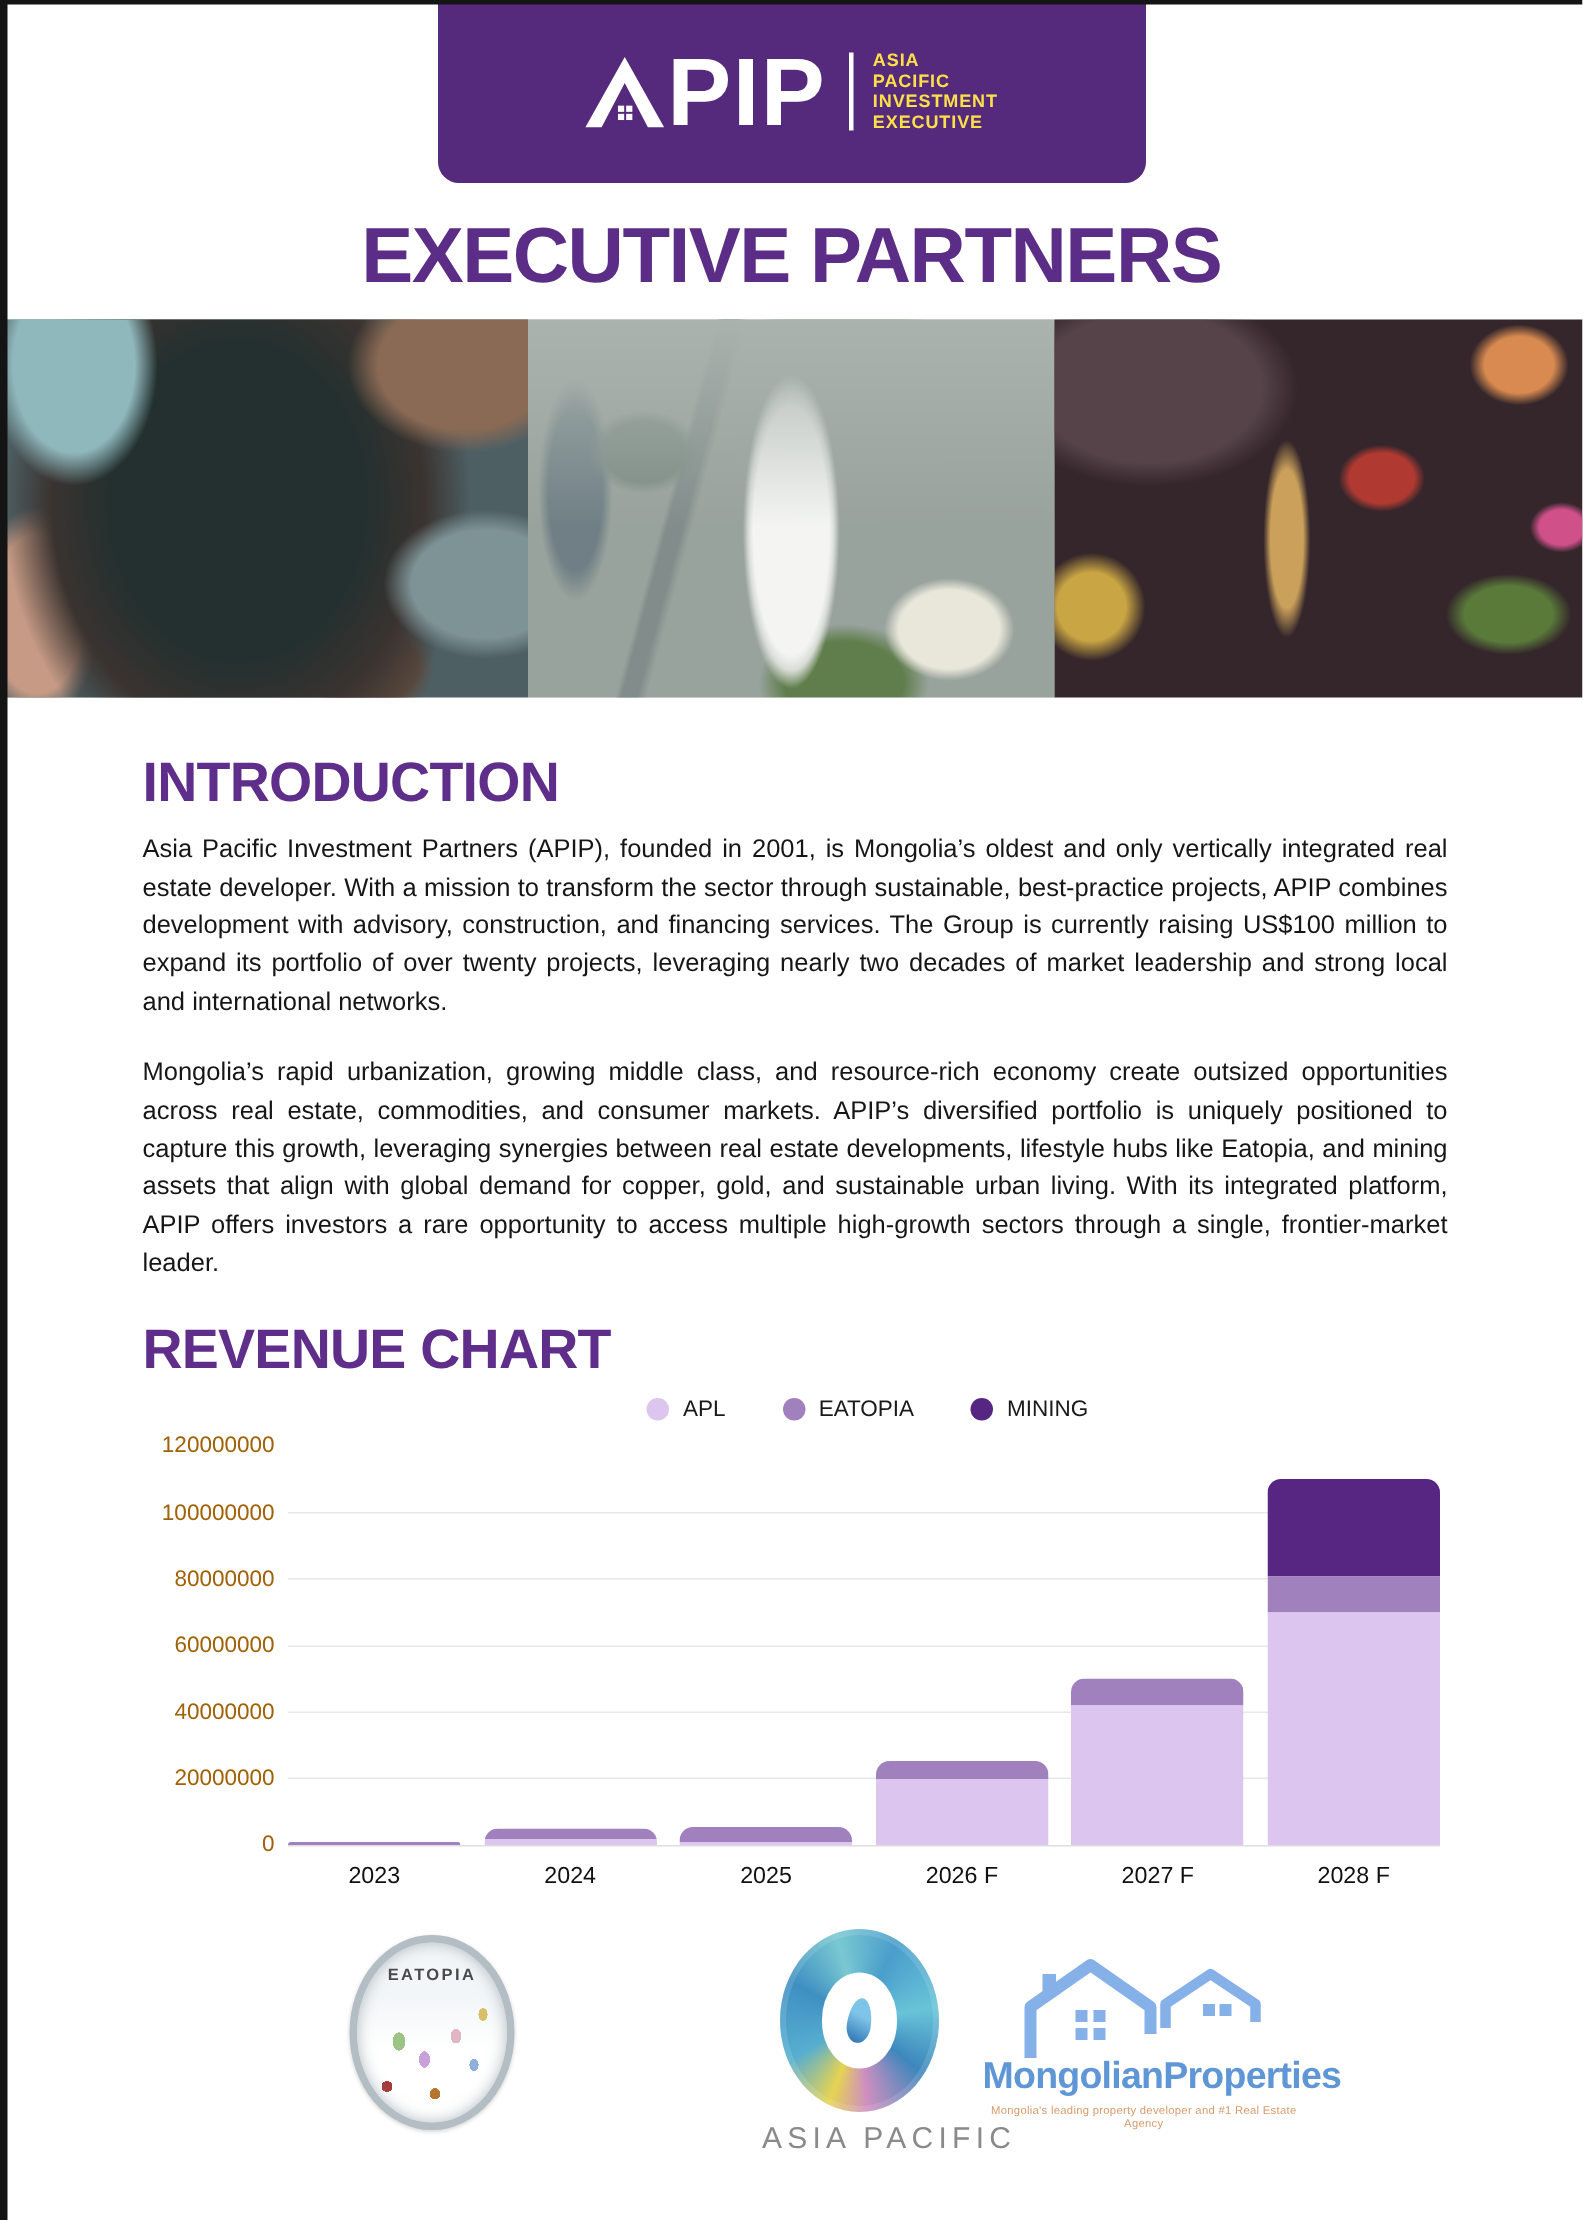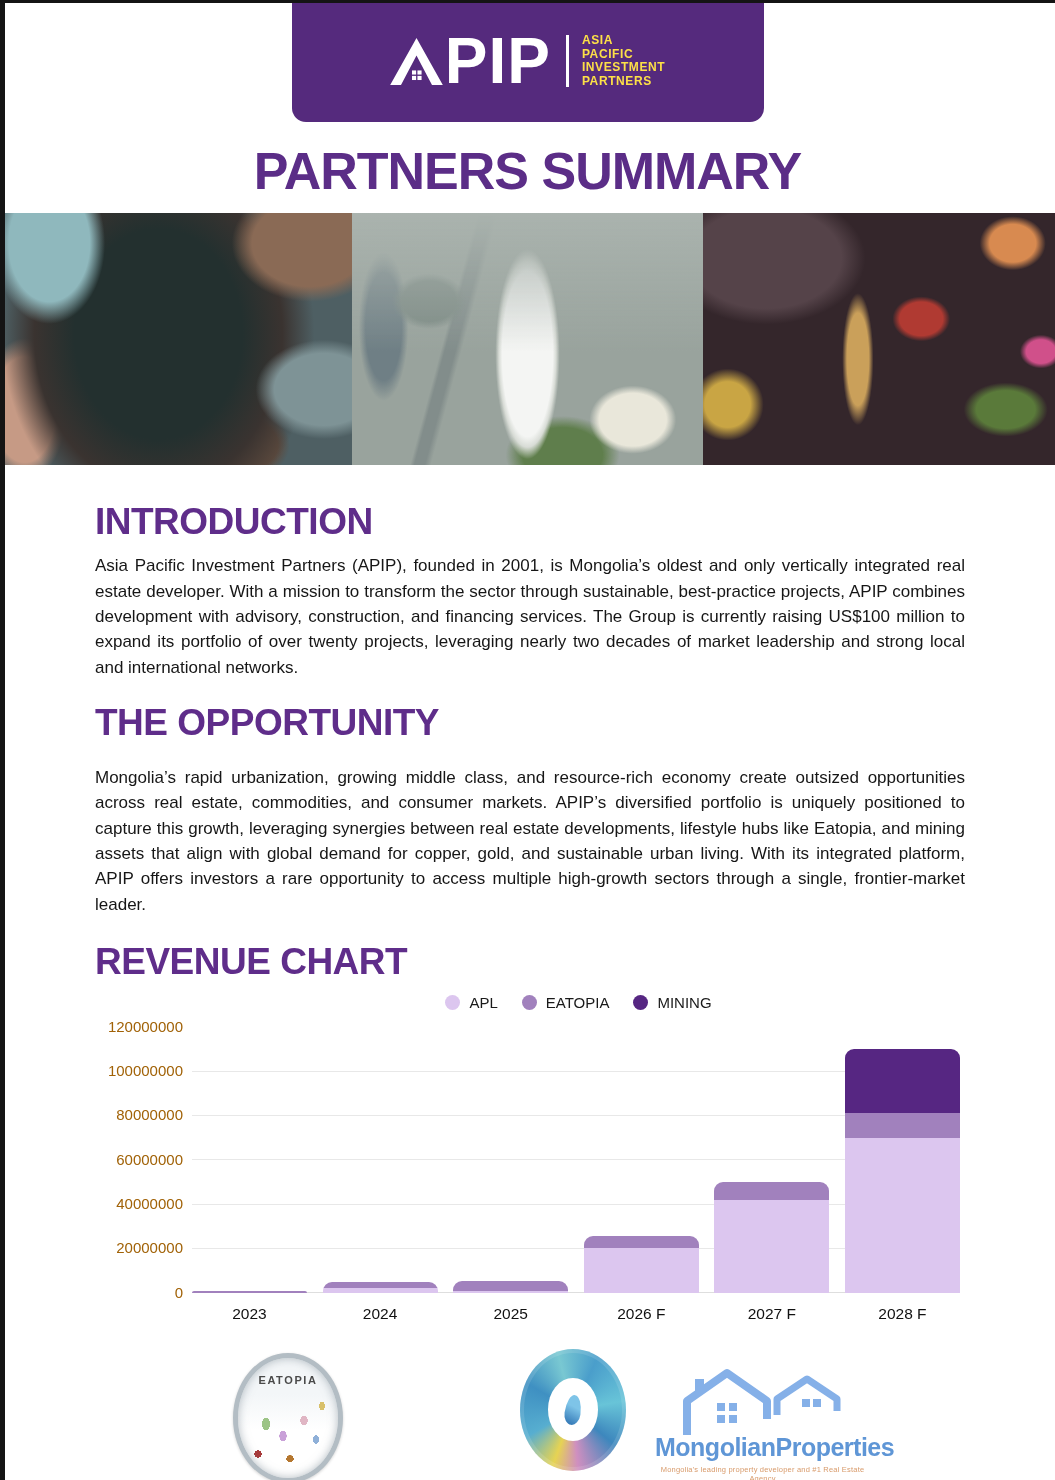--- a/index.html
+++ b/index.html
@@ -73,21 +73,21 @@
   h2.section-heading{
     margin:0 0 10px 0;color:#5f2d8a;font-size:37px;font-weight:bold;
     letter-spacing:-0.5px;line-height:1.15;
   }
   section.opportunity h2{margin-bottom:20px;}
   p.body-text{
     margin:0;font-size:17px;line-height:25.4px;text-align:justify;color:#161616;
   }
 
   
-  .legend{display:flex;justify-content:center;gap:24px;margin:10px 0 2px 97px;}
+  .legend{display:flex;justify-content:center;gap:38px;margin:10px 0 2px 97px;}
   .legend-item{display:flex;align-items:center;gap:9px;}
   .legend-dot{width:15px;height:15px;border-radius:50%;}
   .legend-label{font-size:15px;color:#1a1a1a;}
   .chart-area{position:relative;height:316px;margin-top:4px;}
   .y-axis{position:absolute;left:0;top:12px;bottom:38px;width:88px;}
   .ytick{position:absolute;right:0;font-size:15px;color:#a16207;white-space:nowrap;}
   .plot{position:absolute;left:97px;right:5px;top:12px;bottom:38px;display:flex;align-items:flex-end;justify-content:space-between;}
   .gridline{position:absolute;left:0;right:0;height:1px;background:#e8e8e8;}
   .gridline.zero{background:#dedede;}
   .bar-stack{width:115px;border-radius:9px 9px 0 0;overflow:hidden;display:flex;flex-direction:column;position:relative;z-index:2;}
@@ -171,41 +171,40 @@
         <rect x="29.0" y="34.5" width="4.4" height="4.4" fill="#ffffff"></rect>
         <rect x="23.2" y="40.3" width="4.4" height="4.4" fill="#ffffff"></rect>
         <rect x="29.0" y="40.3" width="4.4" height="4.4" fill="#ffffff"></rect>
       </svg>
       <span class="wordmark">PIP</span>
       <span class="logo-divider"></span>
       <span class="logo-subtitle">
         <span>ASIA</span>
         <span>PACIFIC</span>
         <span>INVESTMENT</span>
-        <span>PARTNERS</span>
+        <span>EXECUTIVE</span>
       </span>
     </div>
   </div>
-  <h1 class="page-title">PARTNERS SUMMARY</h1>
+  <h1 class="page-title">EXECUTIVE PARTNERS</h1>
 </header>
 
 <div class="photos">
   <div class="photo photo-rock"></div>
   <div class="photo photo-city"></div>
   <div class="photo photo-food"></div>
 </div>
 
 <main>
   <section class="intro">
     <h2 class="section-heading">INTRODUCTION</h2>
     <p class="body-text">Asia Pacific Investment Partners (APIP), founded in 2001, is Mongolia’s oldest and only vertically integrated real estate developer. With a mission to transform the sector through sustainable, best-practice projects, APIP combines development with advisory, construction, and financing services. The Group is currently raising US$100 million to expand its portfolio of over twenty projects, leveraging nearly two decades of market leadership and strong local and international networks.</p>
   </section>
 
   <section class="opportunity">
-    <h2 class="section-heading">THE OPPORTUNITY</h2>
     <p class="body-text">Mongolia’s rapid urbanization, growing middle class, and resource-rich economy create outsized opportunities across real estate, commodities, and consumer markets. APIP’s diversified portfolio is uniquely positioned to capture this growth, leveraging synergies between real estate developments, lifestyle hubs like Eatopia, and mining assets that align with global demand for copper, gold, and sustainable urban living. With its integrated platform, APIP offers investors a rare opportunity to access multiple high-growth sectors through a single, frontier-market leader.</p>
   </section>
 
   <section class="revenue">
     <h2 class="section-heading">REVENUE CHART</h2>
     <div>
       <div class="legend">
           <div class="legend-item">
             <span class="legend-dot" style="background: rgb(220, 198, 239);"></span>
             <span class="legend-label">APL</span>

